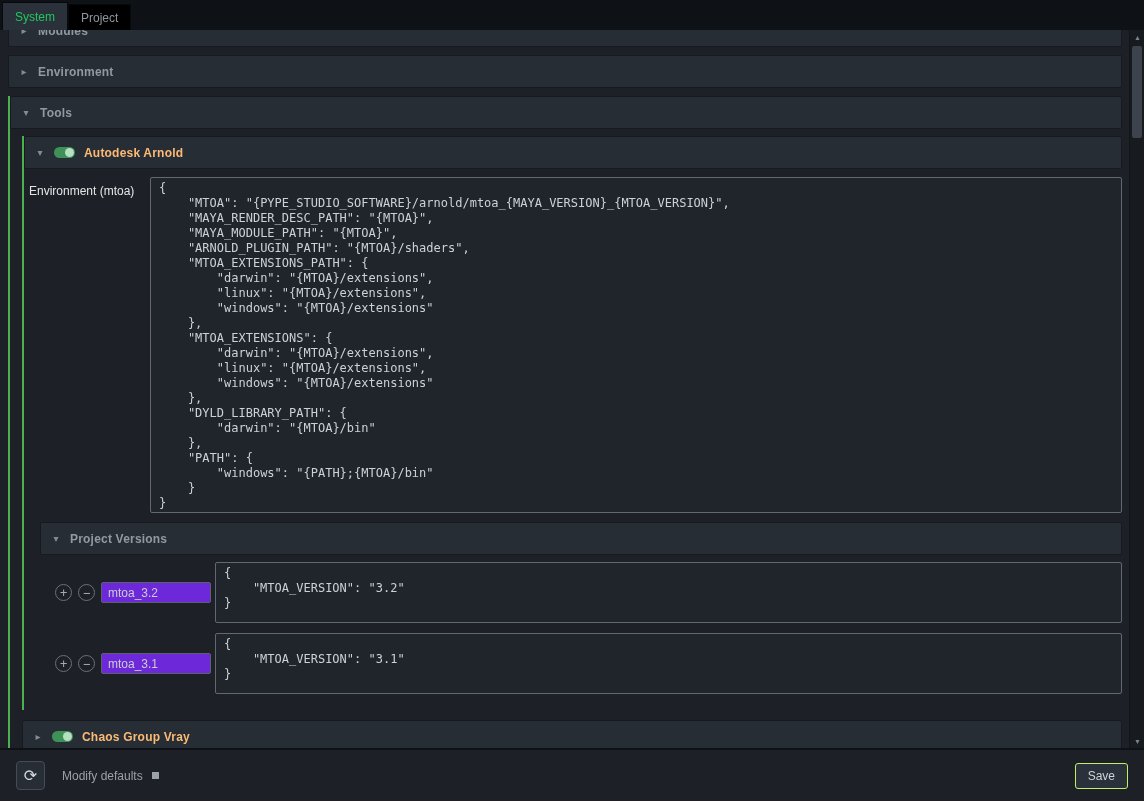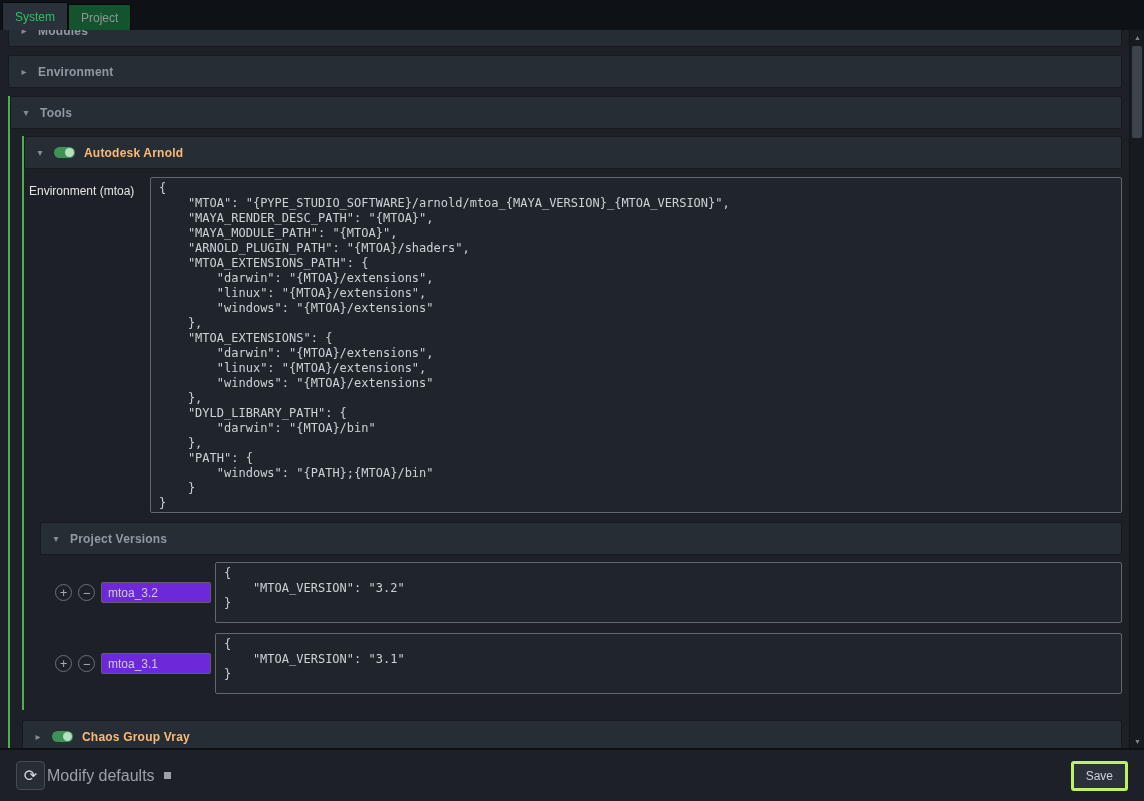--- a/index.html
+++ b/index.html
@@ -4,21 +4,21 @@
 <style>
   * { margin:0; padding:0; box-sizing:border-box; }
   html,body { background:#101419; }
   body { font-family:"Liberation Sans", sans-serif; }
 
   .app { position:relative; width:1144px; height:801px; background:#15191f; overflow:hidden; }
 
   
   .tabbar { height:30px; background:#0e1216; display:flex; align-items:flex-end; padding-left:2px; }
   .tab { height:26px; padding:0 12px; display:flex; align-items:center; font-size:12px;
-         color:#8e959c; background:#14532d; border:1px solid #070a0d; border-bottom:none; cursor:default; }
+         color:#8e959c; background:#000000; border:1px solid #070a0d; border-bottom:none; cursor:default; }
   .tab.active { background:#2b313a; color:#22c55e; height:28px; }
 
   
   .content-wrap { position:absolute; top:30px; left:0; right:0; bottom:53px; background:#1d2127; }
   .content { position:absolute; left:0; top:0; right:15px; bottom:0; overflow:hidden; padding:0 7px 0 8px; }
 
   .hdr { height:33px; background:#272d35; border:1px solid #161a1f; border-radius:2px;
          display:flex; align-items:center; gap:9px; padding:0 10px; cursor:default; }
   .hdr .chev { font-size:10px; color:#848b93; width:10px; text-align:center; }
   .hdr .lbl { font-size:12px; font-weight:bold; color:#9199a1; letter-spacing:.2px; }
@@ -59,24 +59,24 @@
                 font-size:7px; color:#7b828a; cursor:default; }
   .scroll-btn.up { top:0; }
   .scroll-btn.down { bottom:0; }
   .scroll-thumb { position:absolute; left:2px; right:2px; top:16px; height:92px; background:#3c434d; border-radius:2px; }
 
   
   .footer { position:absolute; left:0; right:0; bottom:0; height:53px; background:#1d2127;
             border-top:2px solid #0e1115; display:flex; align-items:center; padding:0 16px; }
   .refresh-btn { width:29px; height:29px; border-radius:4px; background:#272d35; border:1px solid #454c55;
                  color:#d2d7db; font-size:16px; line-height:26px; text-align:center; cursor:default; padding:0; }
-  .modify-label { margin-left:2px; font-size:16px; color:#9aa1a8; }
+  .modify-label { margin-left:17px; font-size:12px; color:#9aa1a8; }
   .modified-square { width:7px; height:7px; background:#9aa1a8; margin-left:9px; }
   .footer-spacer { flex:1; }
-  .save-btn { background:#2b313a; border:3px solid #bef264; border-radius:3px; color:#ced3d8;
+  .save-btn { background:#2b313a; border:1px solid #bef264; border-radius:3px; color:#ced3d8;
               font-size:12px; padding:5px 12px; cursor:default; }
 </style>
 </head>
 <body>
 
 <div class="app">
 
   <div class="tabbar">
     <div class="tab active">System</div>
     <div class="tab">Project</div>

